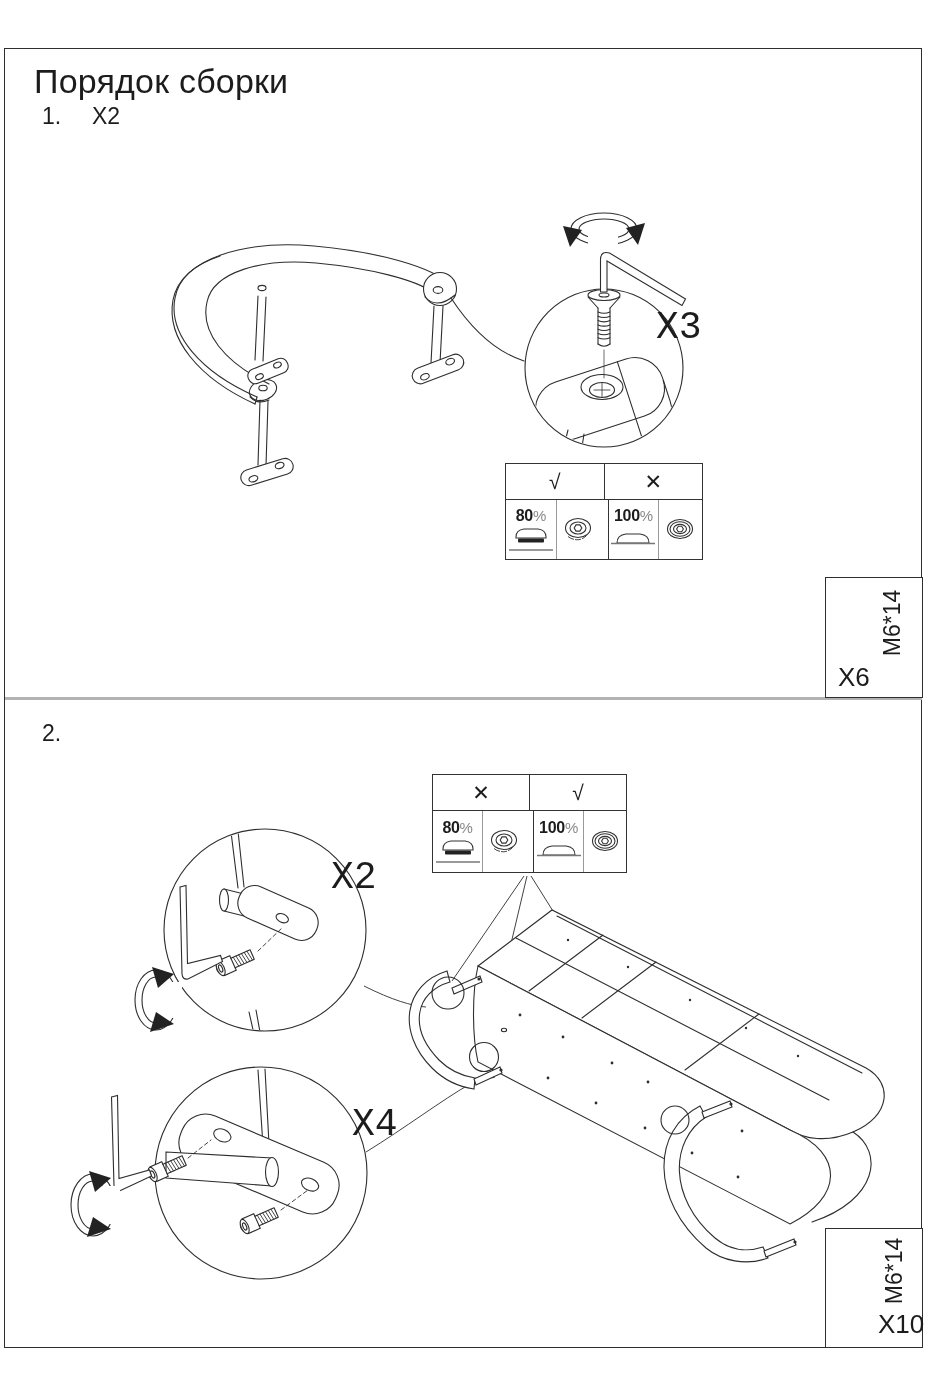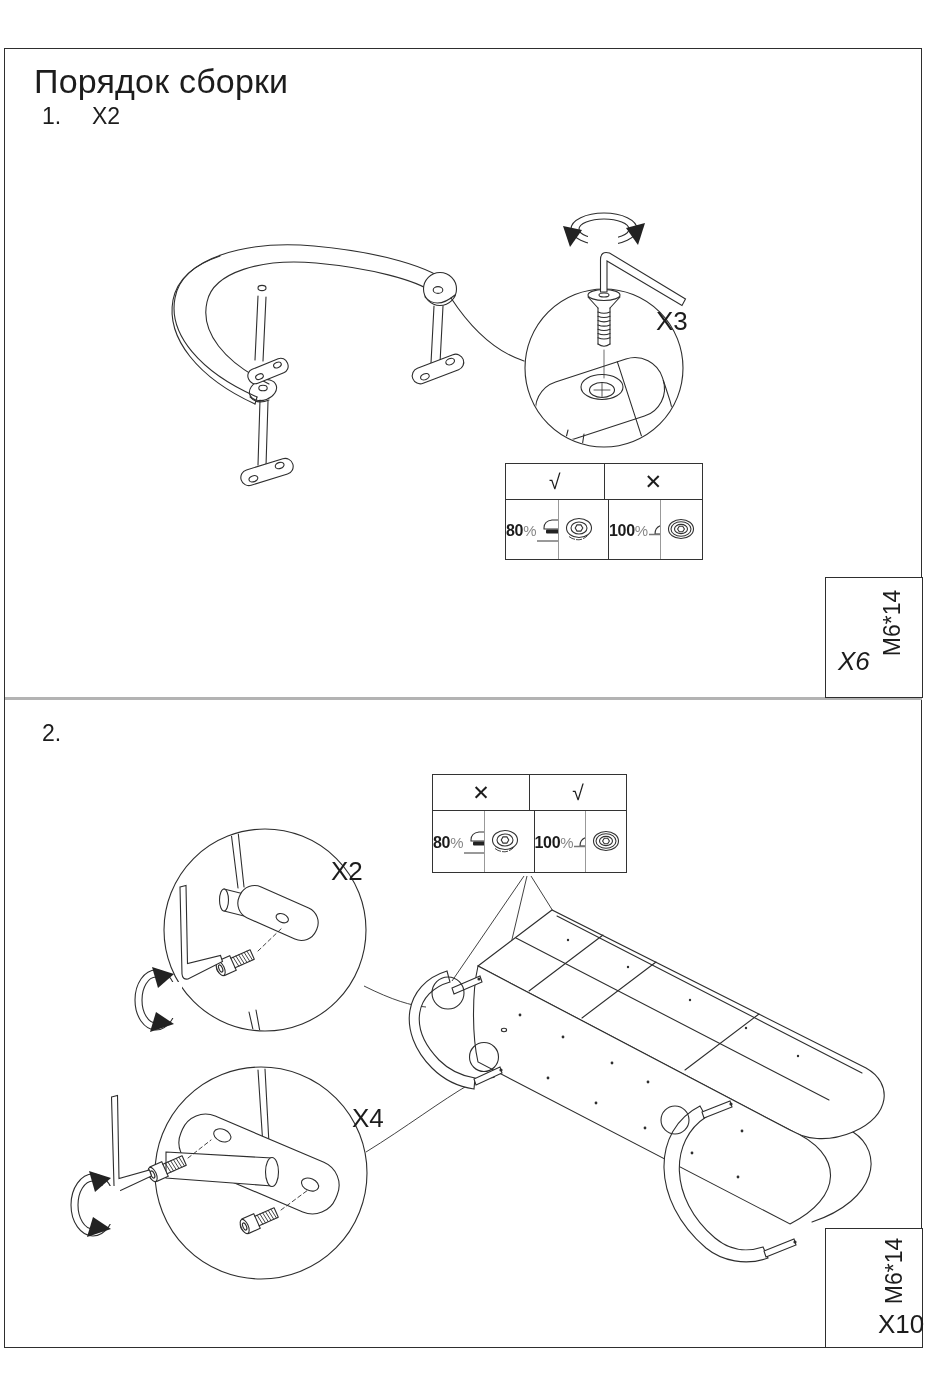--- a/index.html
+++ b/index.html
@@ -6,45 +6,45 @@
   body{width:933px;height:1400px;position:relative;overflow:hidden;
        font-family:"Liberation Sans","DejaVu Sans",sans-serif;color:#1c1c1c;}
   .abs{position:absolute;}
   #page-border{left:4px;top:48px;width:916px;height:1298px;border:1.6px solid #2e2e2e;}
   #section-divider{left:5px;top:697px;width:917px;height:0;border-top:3px solid #b3b3b3;}
   #doc-title{left:34px;top:62px;font-size:34px;letter-spacing:.2px;}
   .step-num{font-size:23px;}
   #step1-number{left:42px;top:103px;}
   #step1-qty{left:92px;top:103px;font-size:23px;}
   #step2-number{left:42px;top:720px;}
-  .callout-label{font-size:26px;}
+  .callout-label{font-size:38px;font-family:Liberation Mono, monospace;}
   #x3-label{left:656px;top:306px;}
   #x2-label{left:331px;top:856px;}
   #x4-label{left:333px;top:1103px;margin-left:19px;}
   .itab{border:1.5px solid #333;background:#fff;display:flex;flex-direction:column;box-sizing:border-box;}
   #table1{left:505px;top:463px;width:198px;height:97px;}
   #table2{left:432px;top:774px;width:195px;height:99px;}
   .itab .hd{display:flex;height:35px;border-bottom:1.3px solid #333;}
   .itab .hd .cell{flex:1;display:flex;align-items:center;justify-content:center;font-size:21px;}
   .itab .hd .cell + .cell{border-left:1.4px solid #333;}
   .itab .bd{display:flex;flex:1;}
-  .itab .bd .c{display:flex;align-items:center;justify-content:center;box-sizing:border-box;}
+  .itab .bd .c{display:flex;flex-direction:column;align-items:center;justify-content:center;box-sizing:border-box;}
   .itab .c1{width:26.5%;padding-top:3px;}
   .itab .c2{width:23.5%;border-left:1px solid #999;justify-content:center;}
   .itab .c3{width:26.5%;border-left:1.4px solid #333;padding-top:3px;margin-left:8px;}
   .itab .c4{width:23.5%;border-left:1px solid #999;justify-content:center;}
   .pct{font-size:16px;font-weight:600;letter-spacing:-.3px;line-height:18px;}
   .pct .unit{font-weight:400;color:#888;font-size:15px;}
   .hwbox{border:1.6px solid #2e2e2e;background:#fff;box-sizing:border-box;}
   #hwbox1{left:825px;top:577px;width:98px;height:121px;}
   #hwbox2{left:825px;top:1228px;width:98px;height:120px;}
   .hw-size{position:absolute;white-space:nowrap;font-size:23px;transform:translate(-50%,-50%) rotate(-90deg);}
   .hw-count{position:absolute;font-size:26px;}
   #hw1-size{left:66px;top:45px;}
-  #hw1-count{left:12px;top:68px;font-style:italic;}
+  #hw1-count{left:12px;top:84px;}
   #hw2-size{left:68px;top:42px;}
   #hw2-count{left:8px;top:80px;margin-left:44px;}
   svg.art{position:absolute;left:0;top:0;}
 </style>
 </head>
 <body>
 
 <svg class="art" width="933" height="1400" viewBox="0 0 933 1400">
   <defs>
     <clipPath id="clipX3">

